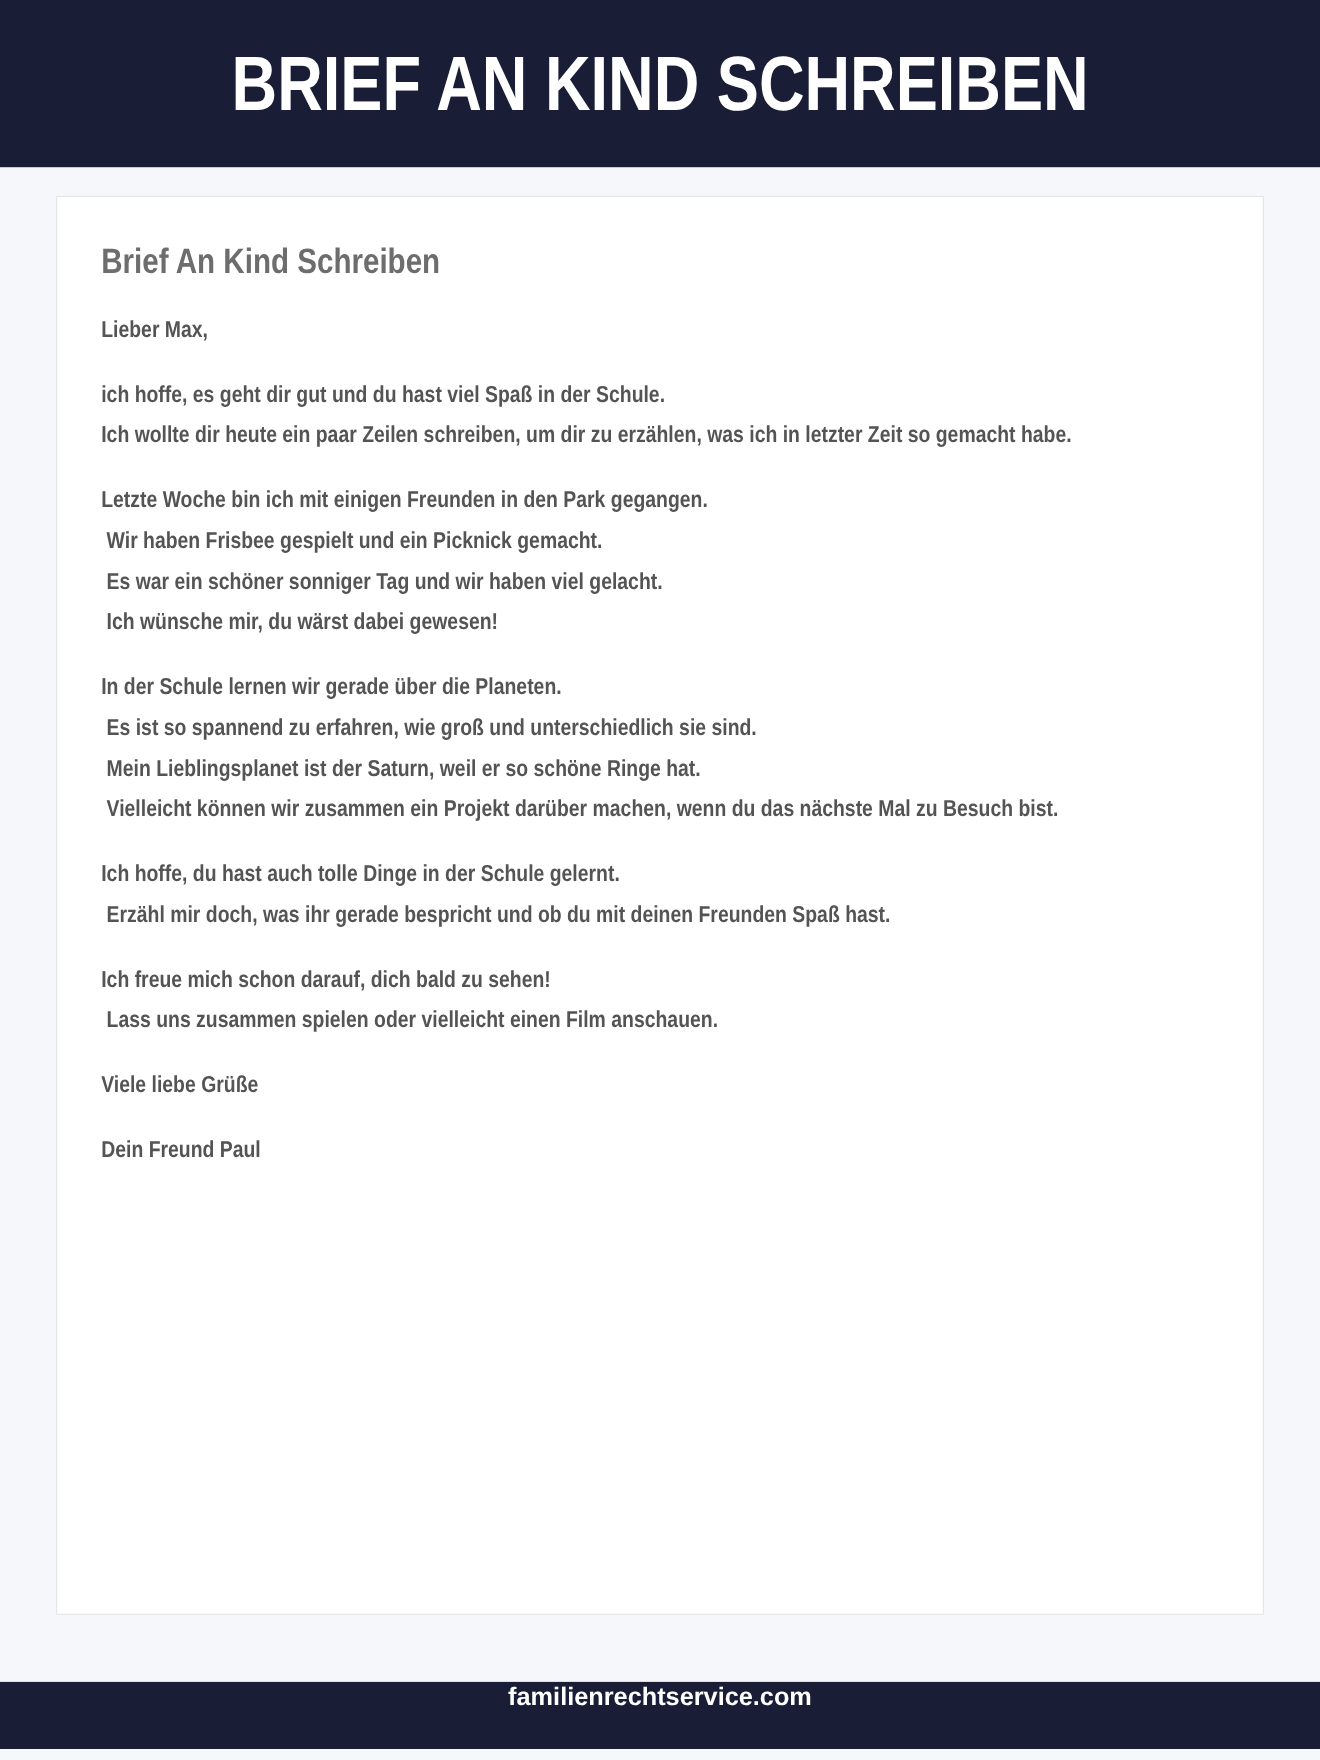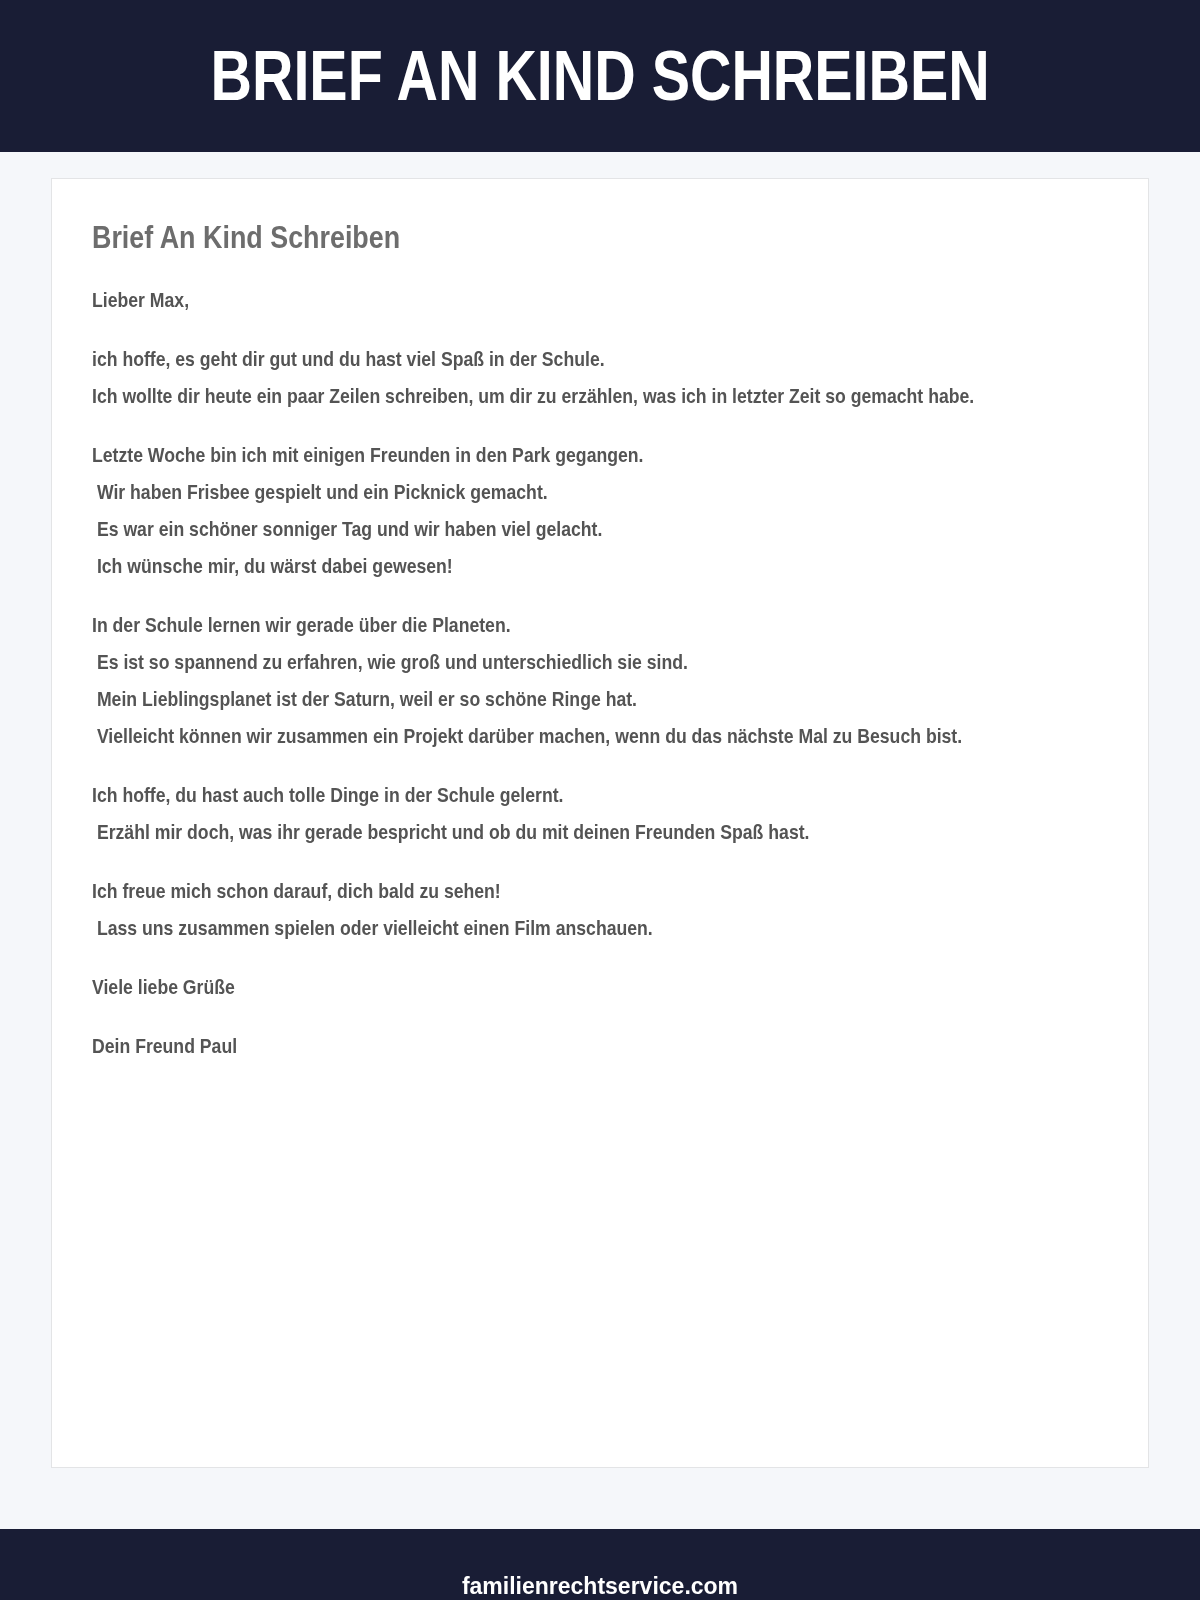--- a/index.html
+++ b/index.html
@@ -53,24 +53,24 @@
   .letter p {
     margin: 0 0 22px 0;
     font-size: 21px;
     font-weight: bold;
     line-height: 37px;
     color: #545454;
     white-space: pre-wrap; 
   }
   
   .footer {
-    height: 71px;
+    height: 61px;
     background: #191d35;
     display: flex;
-    align-items: flex-end;
+    align-items: flex-start;
     justify-content: center;
   }
   .footer .domain {
     color: #ffffff;
     font-size: 23px;
     font-weight: bold;
   }
 </style>
 </head>
 <body>

